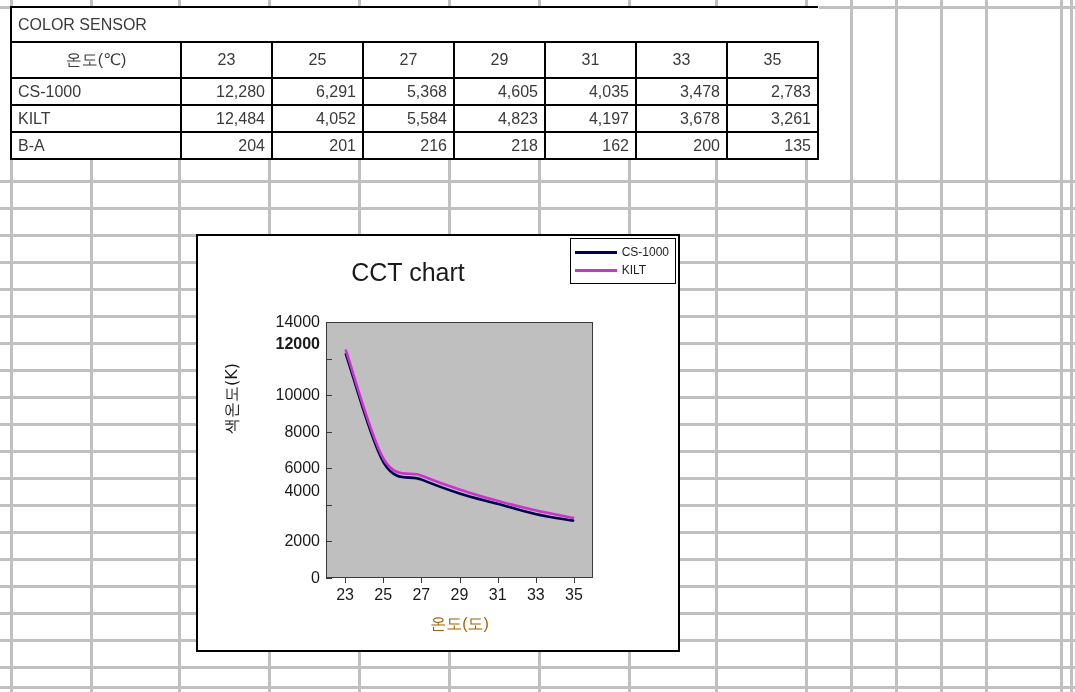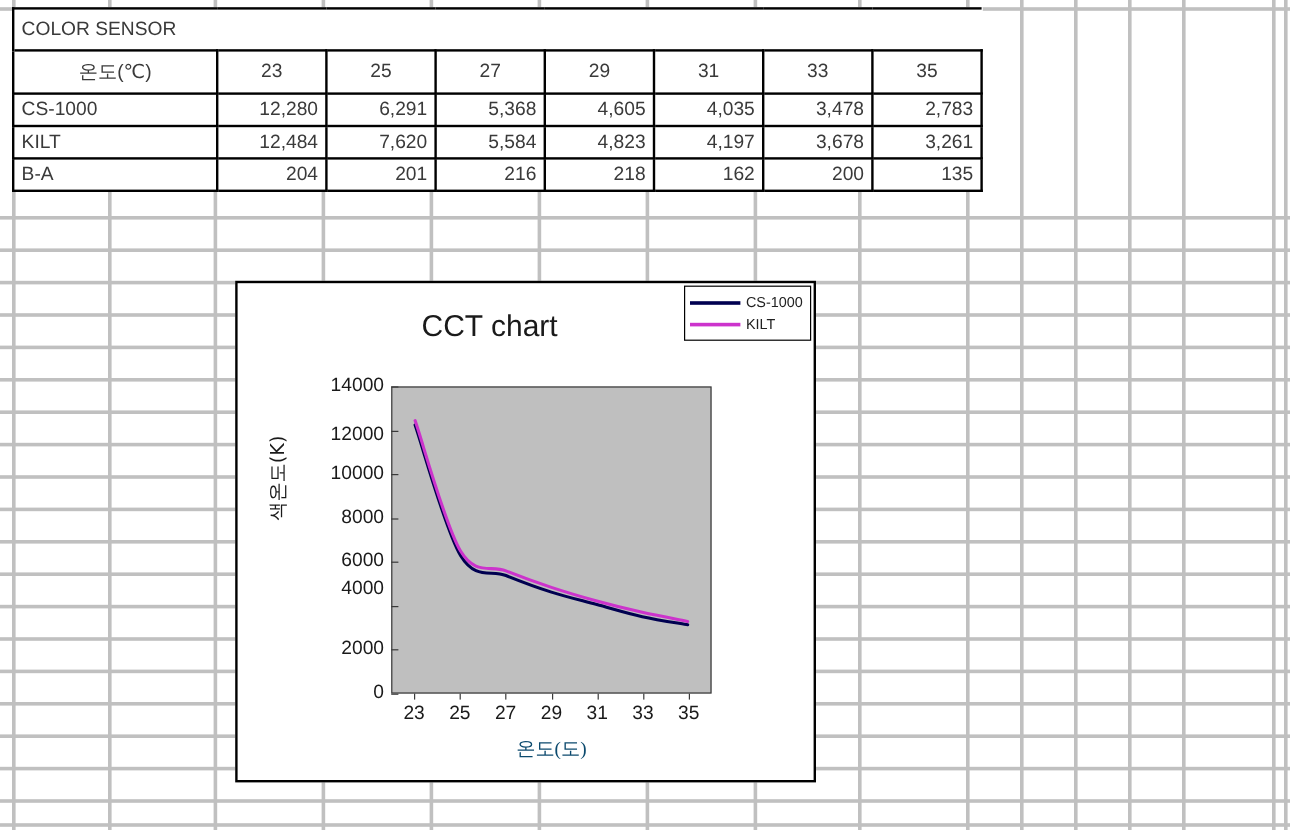--- a/index.html
+++ b/index.html
@@ -195,22 +195,22 @@
     transform: rotate(-90deg);
     font-family: "DejaVu Sans", sans-serif;
   }
   #xaxis-title {
     position: absolute;
     left: 128px;
     top: 378px;
     width: 267px;
     text-align: center;
     font-size: 16px;
-    color: #0c4a6e;
-    font-family: Liberation Serif, serif;
+    color: #a16207;
+    font-family: Liberation Sans, sans-serif;
   }
 </style>
 </head>
 <body>
 
 <div id="sheet">
     <div class="gridline-v" style="left: 10px; background: rgb(192, 192, 192);"></div>
     <div class="gridline-v" style="left: 90px; background: rgb(192, 192, 192);"></div>
     <div class="gridline-v" style="left: 178px; background: rgb(192, 192, 192);"></div>
     <div class="gridline-v" style="left: 268px; background: rgb(192, 192, 192);"></div>
@@ -270,21 +270,21 @@
       <td class="cell-num col-val">6,291</td>
       <td class="cell-num col-val">5,368</td>
       <td class="cell-num col-val">4,605</td>
       <td class="cell-num col-val">4,035</td>
       <td class="cell-num col-val">3,478</td>
       <td class="cell-num col-val">2,783</td>
     </tr>
     <tr>
       <td class="cell-rowname col-name">KILT</td>
       <td class="cell-num col-val">12,484</td>
-      <td class="cell-num col-val">7,620</td>
+      <td class="cell-num col-val">4,052</td>
       <td class="cell-num col-val">5,584</td>
       <td class="cell-num col-val">4,823</td>
       <td class="cell-num col-val">4,197</td>
       <td class="cell-num col-val">3,678</td>
       <td class="cell-num col-val">3,261</td>
     </tr>
     <tr>
       <td class="cell-rowname col-name">B-A</td>
       <td class="cell-num col-val">204</td>
       <td class="cell-num col-val">201</td>
@@ -312,21 +312,21 @@
     </div>
   </div>
 
   <div id="ytick-wrap">
       <div class="ytick-label" style="top: 256px;">0</div>
       <div class="ytick-label" style="top: 219.429px;">2000</div>
       <div class="ytick-label" style="top: 169px;">4000</div>
       <div class="ytick-label" style="top: 146.286px;">6000</div>
       <div class="ytick-label" style="top: 109.714px;">8000</div>
       <div class="ytick-label" style="top: 73.1429px;">10000</div>
-      <div class="ytick-label" style="top: 41px;">12000</div>
+      <div class="ytick-label" style="top: 22px; font-weight: bold;">12000</div>
       <div class="ytick-label" style="top: 0px;">14000</div>
     </div>
 
   <div id="plot-area">
     <svg id="plot-svg" viewBox="0 0 267 256" preserveAspectRatio="none">
         <path d="M19.07,31.45 C25.43,49.70 44.50,119.90 57.21,140.96 C69.93,162.03 82.64,152.70 95.36,157.84 C108.07,162.98 120.79,167.73 133.50,171.79 C146.21,175.86 158.93,178.78 171.64,182.22 C184.36,185.65 197.07,189.57 209.79,192.40 C222.50,195.23 241.57,198.06 247.93,199.19" fill="none" stroke="#000050" stroke-width="2.6" stroke-linecap="round" stroke-linejoin="round"></path>
         <path d="M19.07,27.72 C25.43,45.98 44.50,116.26 57.21,137.29 C69.93,158.32 82.64,148.81 95.36,153.89 C108.07,158.98 120.79,163.58 133.50,167.81 C146.21,172.04 158.93,175.77 171.64,179.25 C184.36,182.74 197.07,185.89 209.79,188.75 C222.50,191.60 241.57,195.10 247.93,196.37" fill="none" stroke="#cc33cc" stroke-width="2.6" stroke-linecap="round" stroke-linejoin="round"></path>
       </svg>
   </div>
 

